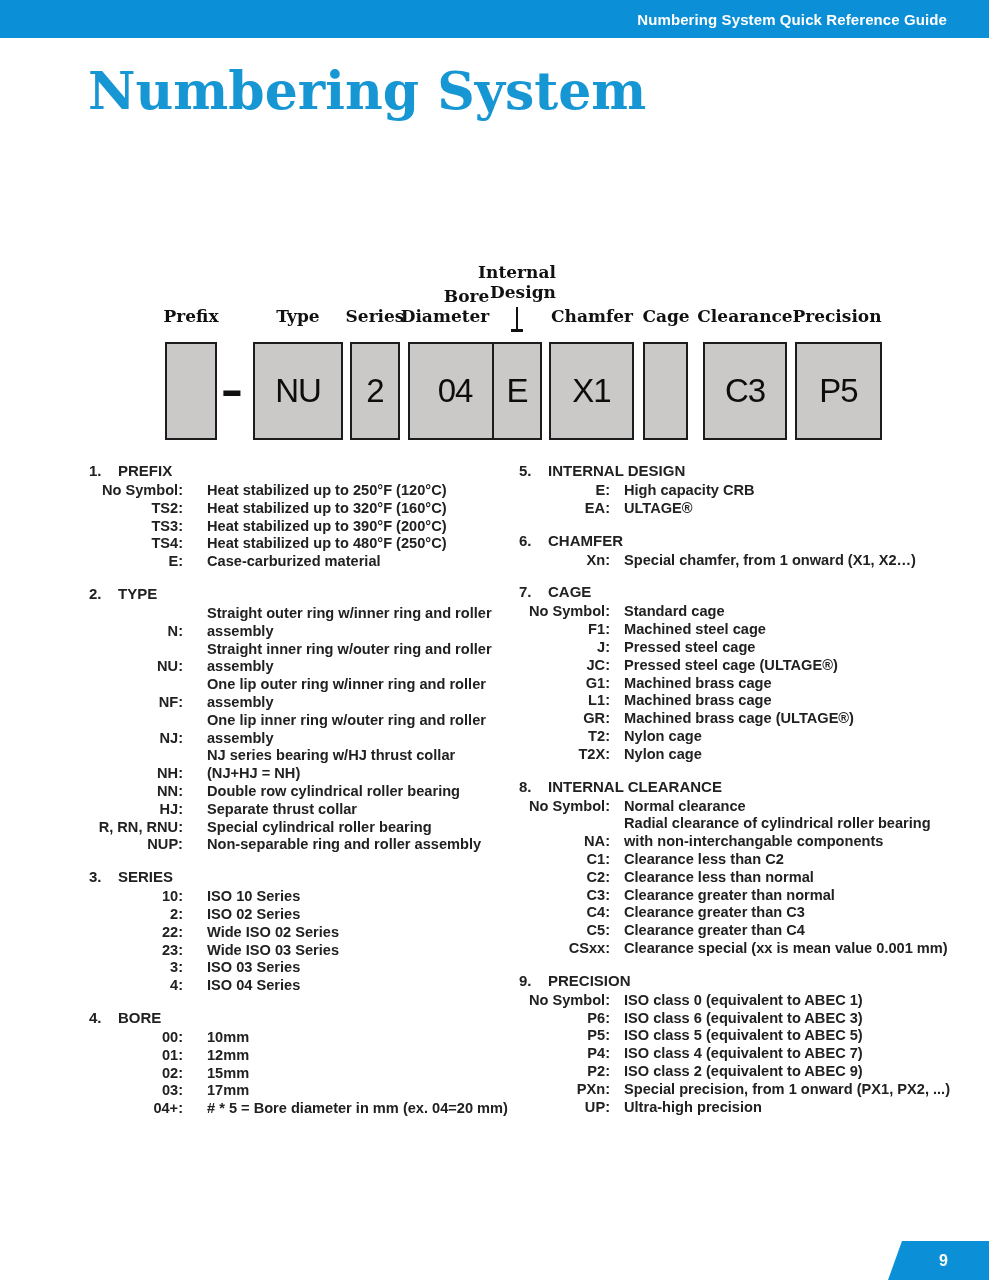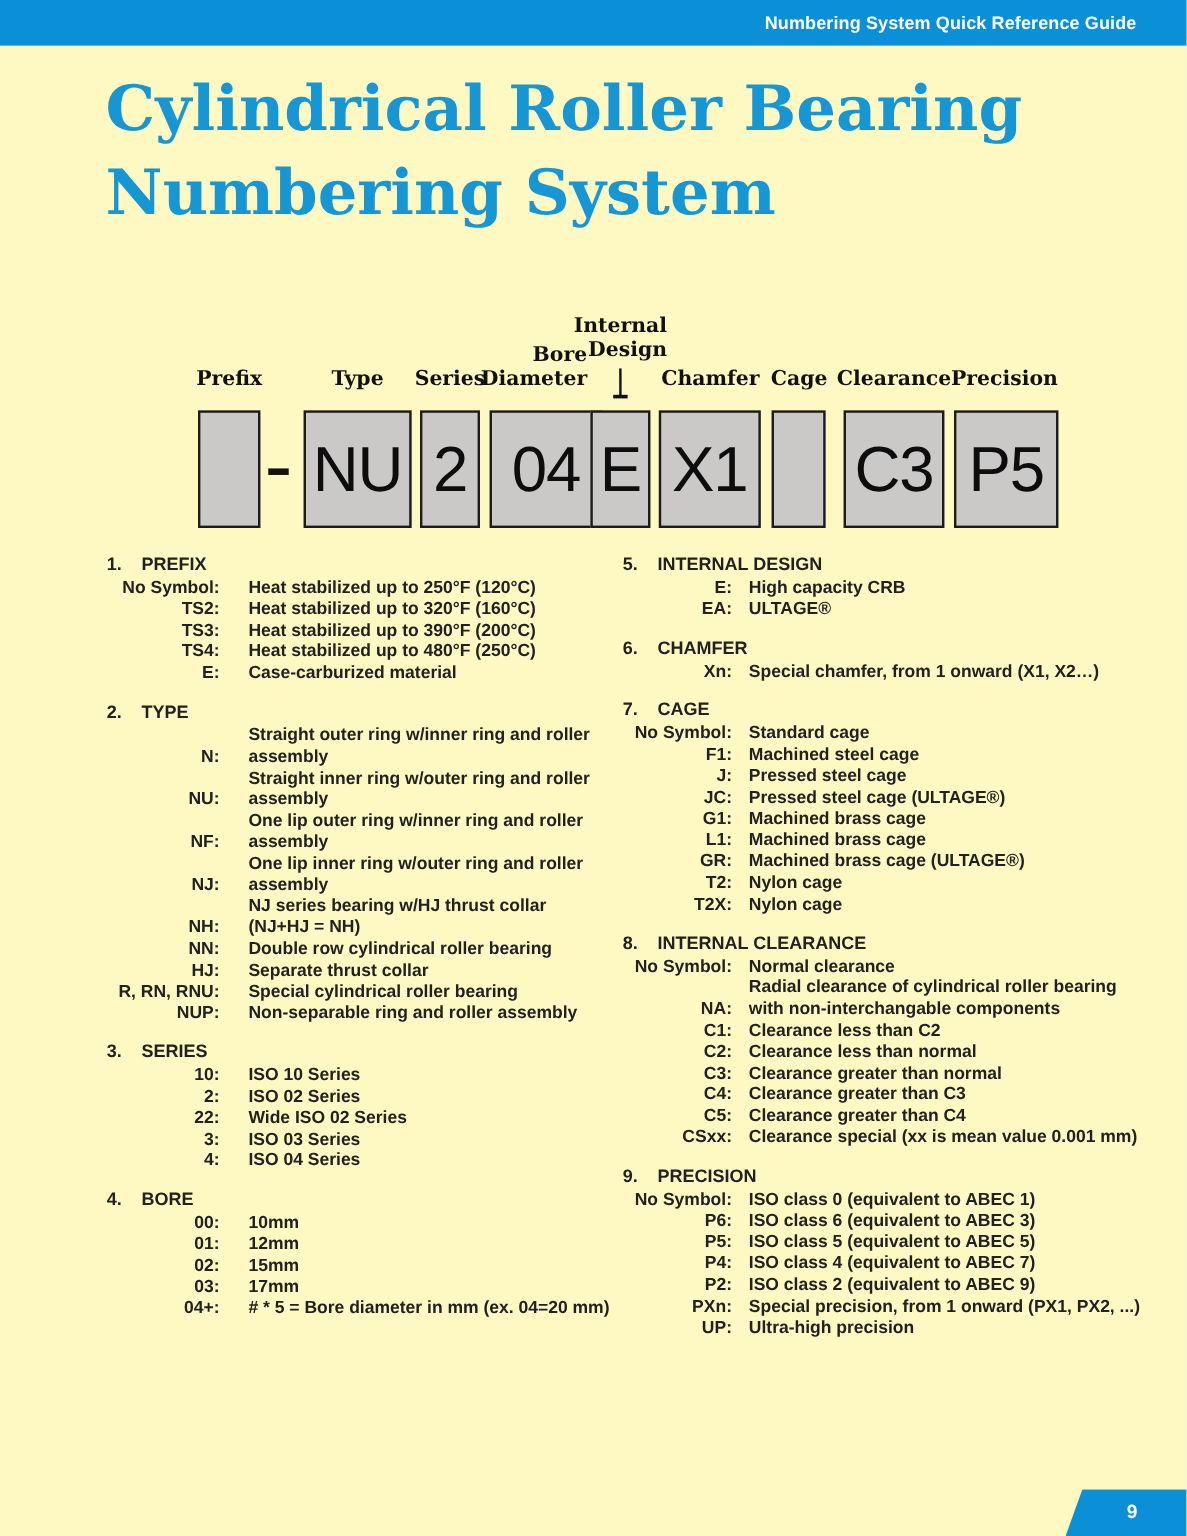--- a/index.html
+++ b/index.html
@@ -5,21 +5,21 @@
   :root{
     --accent-blue:#0b90d7;
     --title-blue:#1796d4;
     --box-fill:#cbc9c8;
     --box-border:#1c1c1c;
     --text:#212121;
   }
   *{margin:0;padding:0;box-sizing:border-box;}
   html,body{background:#e9e9e9;}
   .page{
-    position:relative;width:989px;height:1280px;background:#fef9c3;
+    position:relative;width:989px;height:1280px;background:#ffffff;
     font-family:"Liberation Sans",sans-serif;color:var(--text);
     overflow:hidden;margin:0 auto;
   }
   
   .topbar{
     position:absolute;left:0;top:0;width:100%;height:38px;
     background:var(--accent-blue);color:#fff;
     display:flex;align-items:center;justify-content:flex-end;
     padding-right:42px;font-size:15px;font-weight:bold;letter-spacing:.1px;
   }
@@ -39,21 +39,21 @@
   .dl-prefix{left:191px}.dl-type{left:298px}.dl-series{left:375px}
   .dl-bore{left:445px;top:286px}
   .dl-internal{left:517px;top:262px}
   .dl-chamfer{left:592px}.dl-cage{left:666px}.dl-clearance{left:745px}.dl-precision{left:837px}
   .pointer-line{position:absolute;left:516px;top:307px;width:2px;height:24px;background:#111;}
   .pointer-foot{position:absolute;left:511px;top:329px;width:12px;height:3px;background:#111;}
   .dbox{
     position:absolute;top:342px;height:98px;
     background:var(--box-fill);border:2px solid var(--box-border);
     display:flex;align-items:center;justify-content:center;
-    font-size:53px;color:#0d0d0d;letter-spacing:-1px;
+    font-size:33px;color:#0d0d0d;letter-spacing:-1px;
   }
   .db-prefix{left:165px;width:52px}.db-type{left:253px;width:90px}
   .db-series{left:350px;width:50px}.db-bore{left:408px;width:94px}
   .db-internal{left:492px;width:50px}.db-chamfer{left:549px;width:85px}
   .db-cage{left:643px;width:45px}.db-clearance{left:703px;width:84px}
   .db-precision{left:795px;width:87px}
   .dash{
     position:absolute;left:216px;top:342px;height:92px;width:32px;
     display:flex;align-items:center;justify-content:center;
     font-size:70px;color:#111;
@@ -83,21 +83,20 @@
 </head>
 <body>
 
 <div class="page">
 
   <div class="topbar">
     <span>Numbering System Quick Reference Guide</span>
   </div>
 
   <h1 class="title">
-    <span>Cylindrical Roller Bearing</span>
     <span>Numbering System</span>
   </h1>
 
   <div class="dlabel dl-prefix">Prefix</div>
   <div class="dlabel dl-type">Type</div>
   <div class="dlabel dl-series">Series</div>
   <div class="dlabel dl-bore">Bore
 Diameter</div>
   <div class="dlabel dl-internal">Internal
 Design</div>
@@ -211,20 +210,24 @@
           </div>
           <div class="row">
             <div class="term">2:</div>
             <div class="desc">ISO 02 Series</div>
           </div>
           <div class="row">
             <div class="term">22:</div>
             <div class="desc">Wide ISO 02 Series</div>
           </div>
           <div class="row">
+            <div class="term">23:</div>
+            <div class="desc">Wide ISO 03 Series</div>
+          </div>
+          <div class="row">
             <div class="term">3:</div>
             <div class="desc">ISO 03 Series</div>
           </div>
           <div class="row">
             <div class="term">4:</div>
             <div class="desc">ISO 04 Series</div>
           </div>
         </div>
   </section>
 

